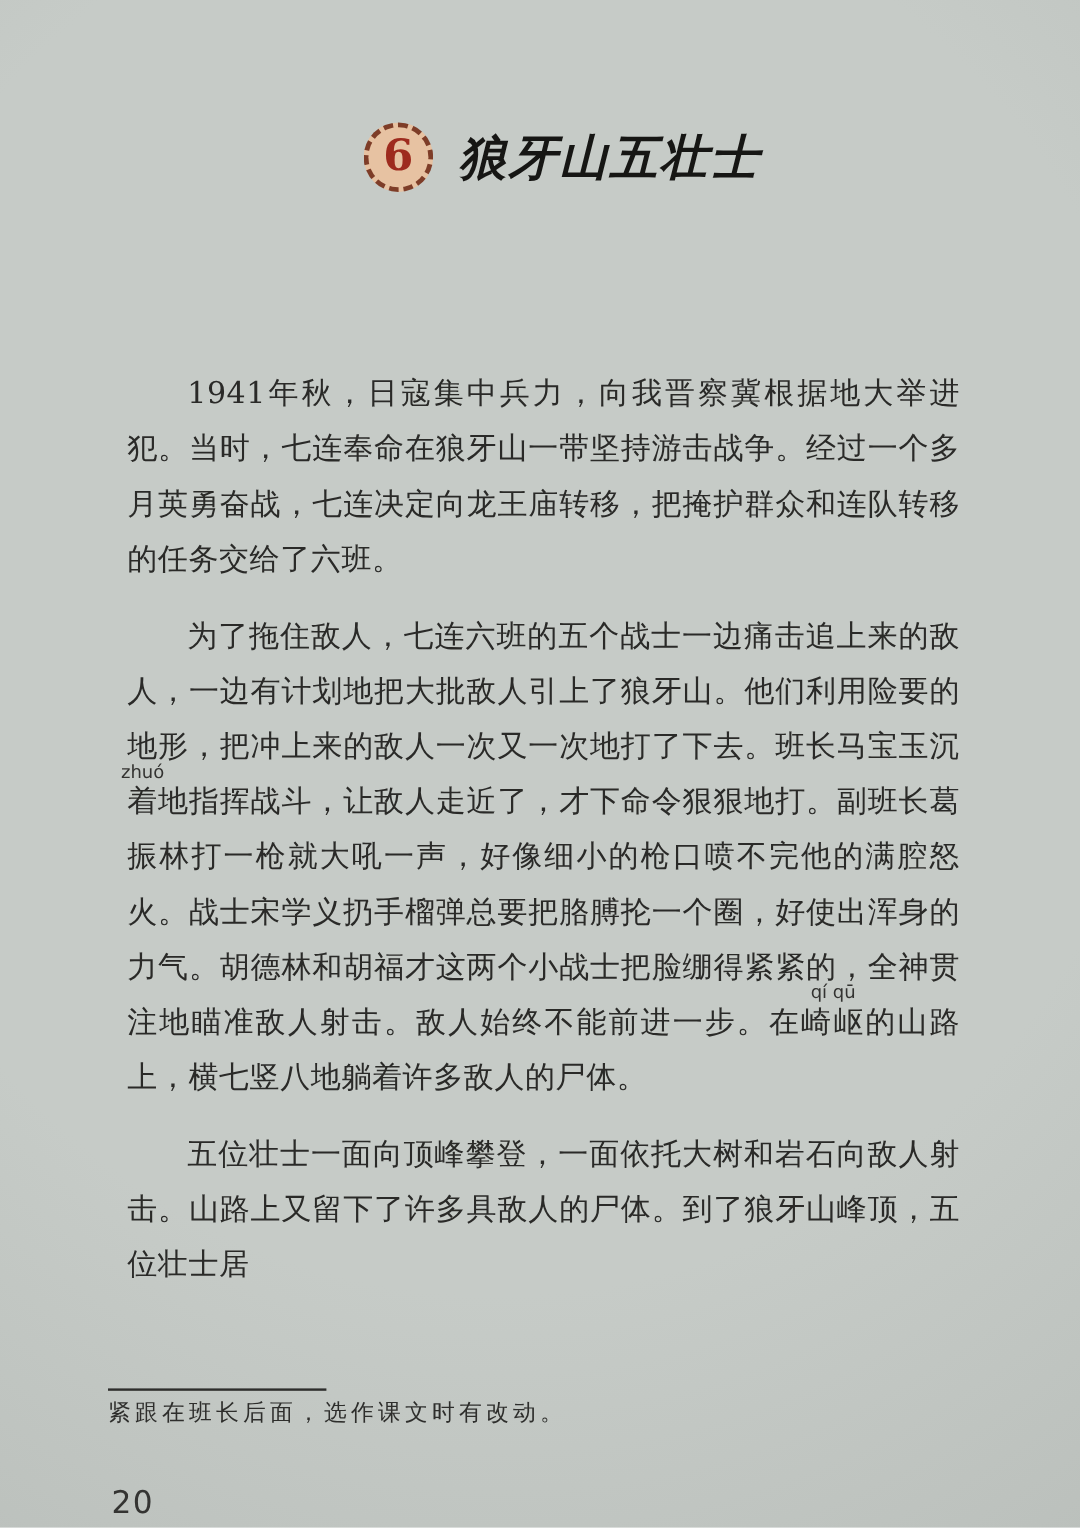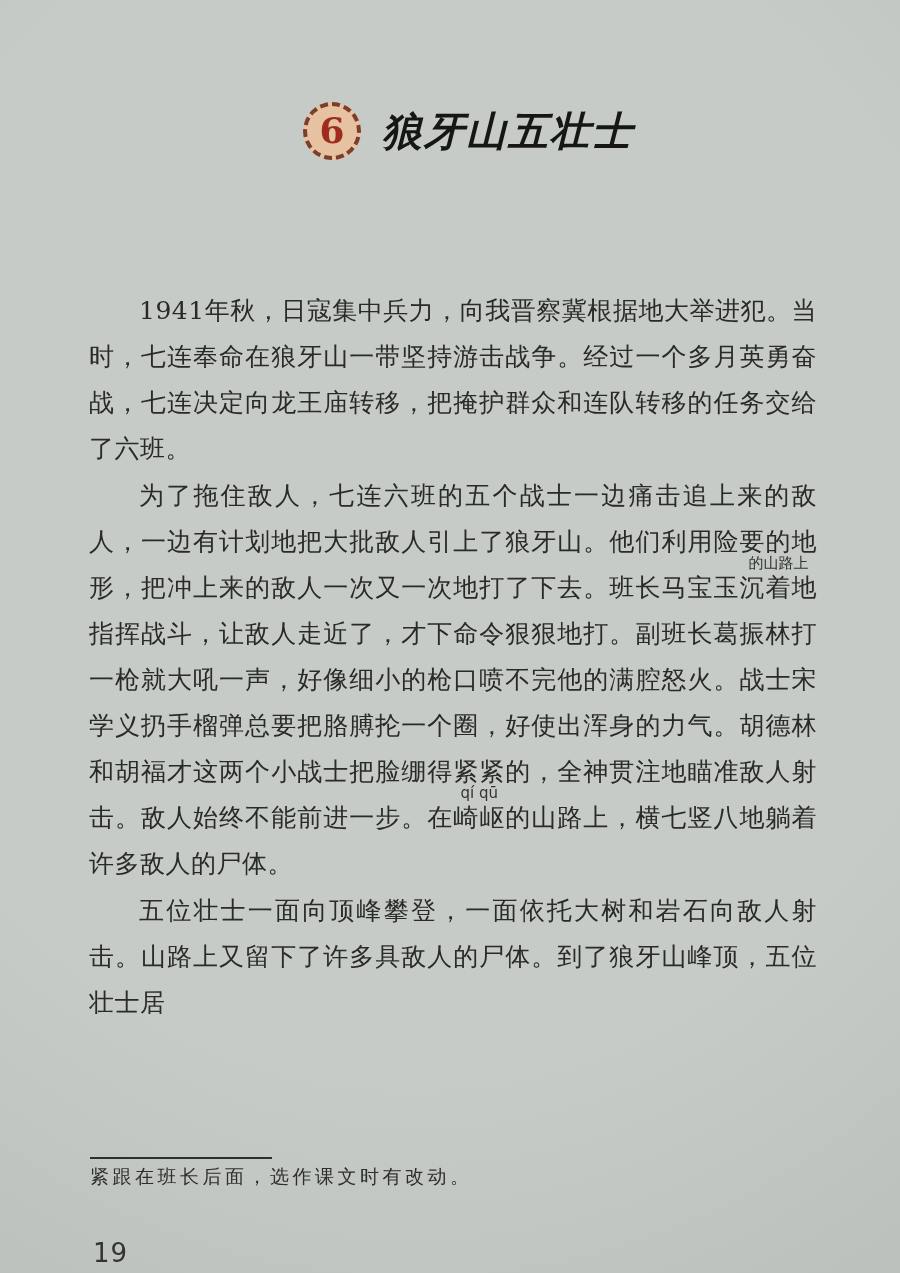--- a/index.html
+++ b/index.html
@@ -57,21 +57,21 @@
   }
 
   
   .text-body {
     position: absolute;
     left: 88px;
     top: 287px;
     width: 730px;
   }
   .para {
-    margin: 1px;
+    margin: 18px;
     font-size: 25px;
     line-height: 46px;
     text-align: justify;
     text-indent: 2em;
     letter-spacing: 0.5px;
     color: var(--text, #2a2a28);
   }
   .annotated { position: relative; }
   .pinyin {
     position: absolute;
@@ -124,22 +124,22 @@
 
   <header class="lesson-header">
     <div class="badge">
       <span>6</span>
     </div>
     <h1 class="title">狼牙山五壮士</h1>
   </header>
 
   <main class="text-body">
       <p class="para">1941年秋，日寇集中兵力，向我晋察冀根据地大举进犯。当时，七连奉命在狼牙山一带坚持游击战争。经过一个多月英勇奋战，七连决定向龙王庙转移，把掩护群众和连队转移的任务交给了六班。</p>
-      <p class="para">为了拖住敌人，七连六班的五个战士一边痛击追上来的敌人，一边有计划地把大批敌人引上了狼牙山。他们利用险要的地形，把冲上来的敌人一次又一次地打了下去。班长马宝玉沉<span class="annotated"><span class="pinyin">的山路上</span>着</span>地指挥战斗，让敌人走近了，才下命令狠狠地打。副班长葛振林打一枪就大吼一声，好像细小的枪口喷不完他的满腔怒火。战士宋学义扔手榴弹总要把胳膊抡一个圈，好使出浑身的力气。胡德林和胡福才这两个小战士把脸绷得紧紧的，全神贯注地瞄准敌人射击。敌人始终不能前进一步。在<span class="annotated"><span class="pinyin">qí qū</span>崎岖</span>的山路上，横七竖八地躺着许多敌人的尸体。</p>
+      <p class="para">为了拖住敌人，七连六班的五个战士一边痛击追上来的敌人，一边有计划地把大批敌人引上了狼牙山。他们利用险要的地形，把冲上来的敌人一次又一次地打了下去。班长马宝玉沉<span class="annotated"><span class="pinyin">zhuó</span>着</span>地指挥战斗，让敌人走近了，才下命令狠狠地打。副班长葛振林打一枪就大吼一声，好像细小的枪口喷不完他的满腔怒火。战士宋学义扔手榴弹总要把胳膊抡一个圈，好使出浑身的力气。胡德林和胡福才这两个小战士把脸绷得紧紧的，全神贯注地瞄准敌人射击。敌人始终不能前进一步。在<span class="annotated"><span class="pinyin">qí qū</span>崎岖</span>的山路上，横七竖八地躺着许多敌人的尸体。</p>
       <p class="para">五位壮士一面向顶峰攀登，一面依托大树和岩石向敌人射击。山路上又留下了许多具敌人的尸体。到了狼牙山峰顶，五位壮士居</p>
     </main>
 
   <div class="footnote-rule"></div>
   <p class="footnote">紧跟在班长后面，选作课文时有改动。</p>
 
-  <div class="page-number">19</div>
+  <div class="page-number">20</div>
 
 </div>
 
 </body></html>

